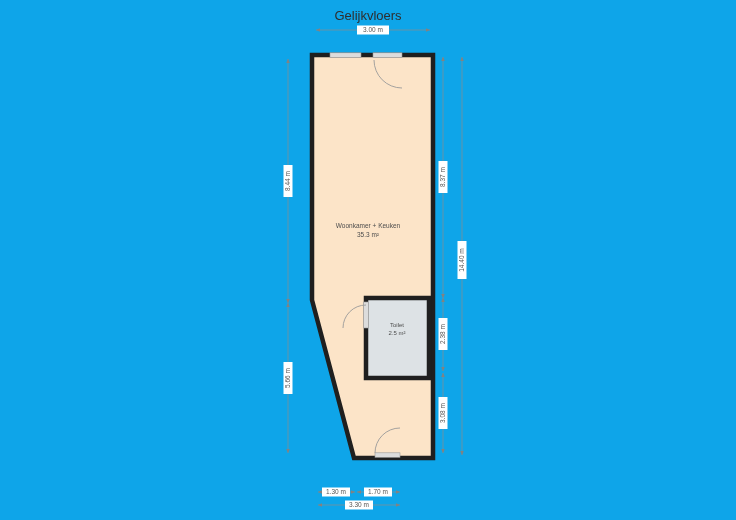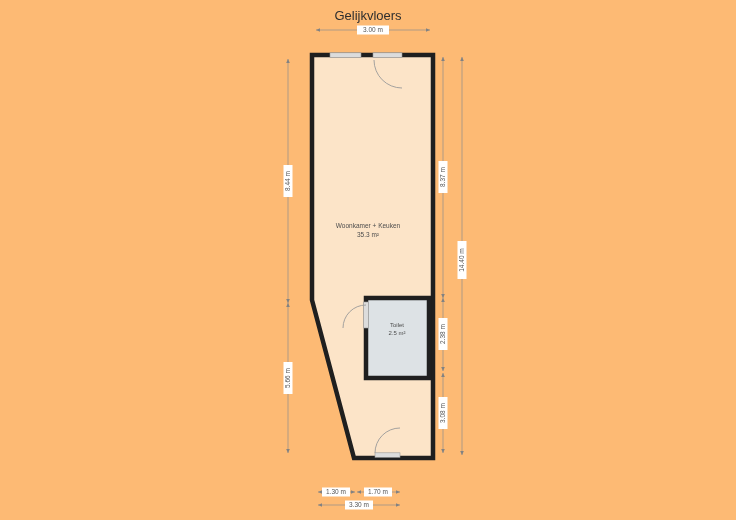--- a/index.html
+++ b/index.html
@@ -4,21 +4,21 @@
 <style>
   html, body {
     margin: 0;
     padding: 0;
     background: #ffffff;
   }
   .canvas {
     position: relative;
     width: 736px;
     height: 520px;
-    background: #fdba74;
+    background: #0ea5e9;
     overflow: hidden;
     font-family: "Liberation Sans", sans-serif;
   }
   svg { display: block; }
 
   .page-title {
     font-size: 13px;
     fill: #2e2e2e;
     text-anchor: middle;
     font-family: "Liberation Sans", sans-serif;

